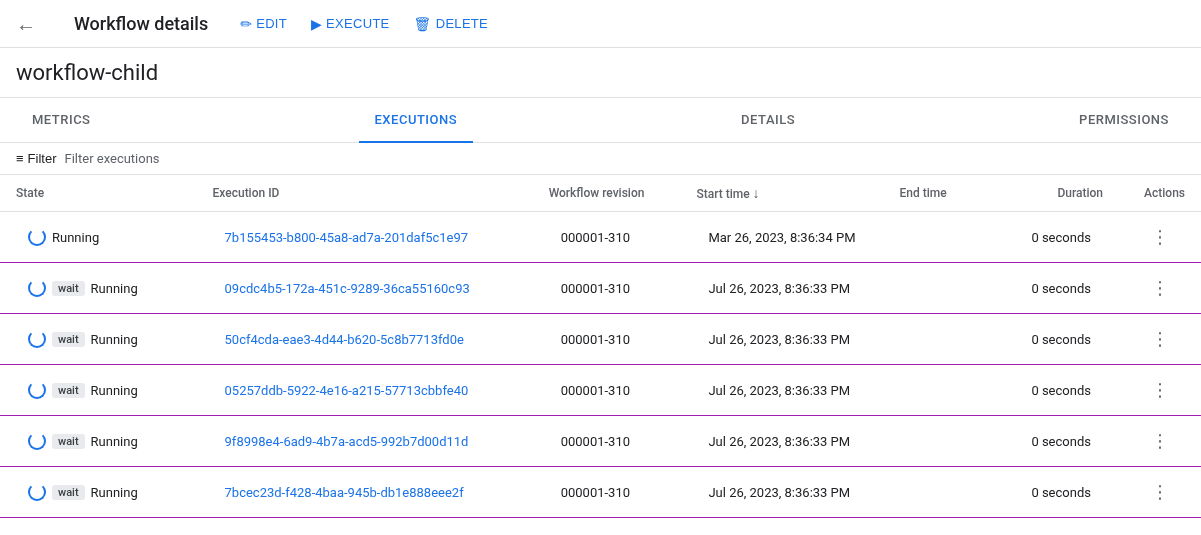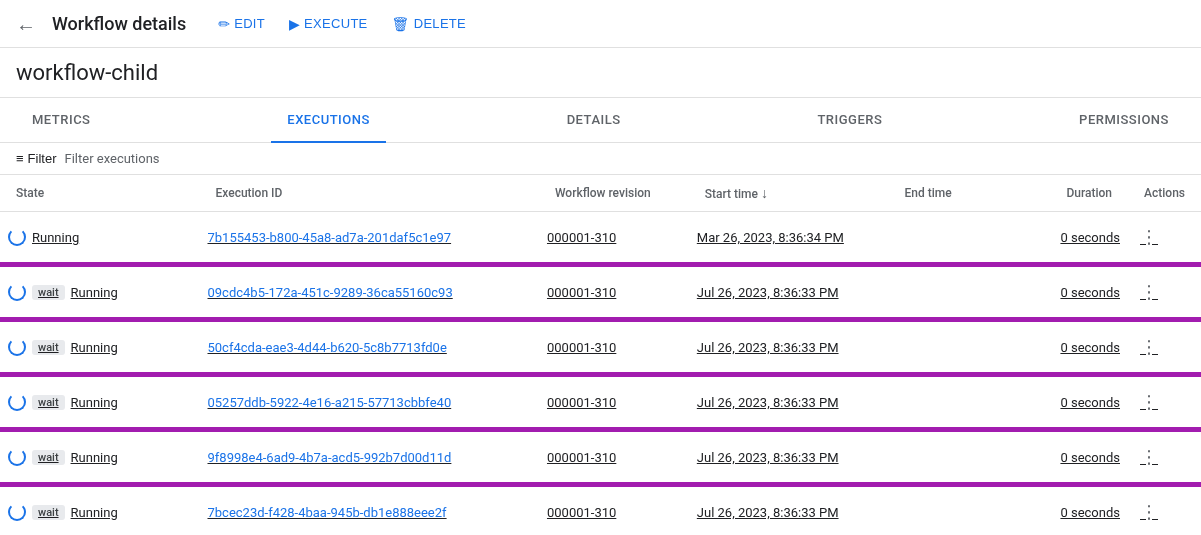--- a/index.html
+++ b/index.html
@@ -11,20 +11,21 @@
       align-items: center;
       padding: 0 16px;
       height: 48px;
       border-bottom: 1px solid #e0e0e0;
       gap: 16px;
     }
     .header-title {
       font-size: 18px;
       font-weight: 500;
       color: #202124;
+      margin-left: 22px;
     }
     .back-btn {
       color: #5f6368;
       cursor: pointer;
       display: flex;
       align-items: center;
       font-size: 20px;
       text-decoration: none;
     }
     .header-actions {
@@ -121,26 +122,25 @@
     }
     th {
       padding: 10px 16px;
       font-size: 12px;
       font-weight: 500;
       color: #5f6368;
       text-align: left;
       white-space: nowrap;
     }
     td {
-      padding: 10px 8px;
+      padding: 10px 28px;
       font-size: 13px;
       color: #202124;
-      border-bottom: 5px solid #a21caf;
+      border-bottom: 1px solid #a21caf;
       white-space: nowrap;
-      text-decoration: underline;
     }
     .state-cell {
       display: flex;
       align-items: center;
       gap: 6px;
     }
     .running-icon {
       width: 18px;
       height: 18px;
       border: 2px solid #1a73e8;
@@ -220,21 +220,20 @@
     </button>
   </div>
 </div>
 
 <div class="workflow-name">workflow-child</div>
 
 <div class="tabs">
   <div class="tab">METRICS</div>
   <div class="tab active">EXECUTIONS</div>
   <div class="tab">DETAILS</div>
-  <div class="tab">TRIGGERS</div>
   <div class="tab">PERMISSIONS</div>
 </div>
 
 <div class="filter-bar">
   <button class="filter-btn">
     <span>≡</span>
     <span>Filter</span>
   </button>
   <span class="filter-label">Filter executions</span>
 </div>

